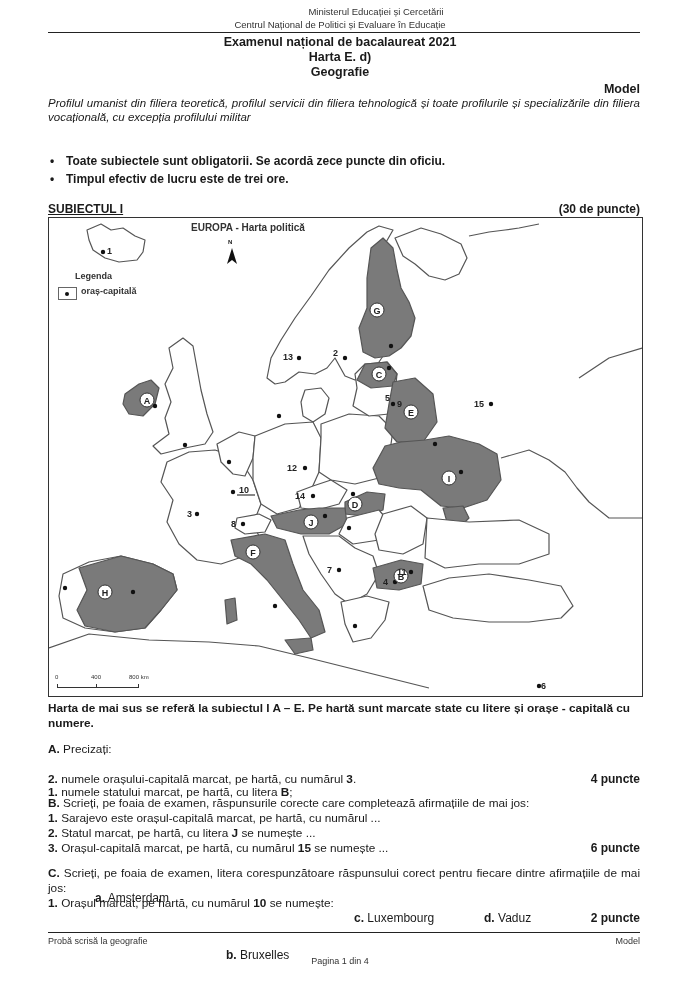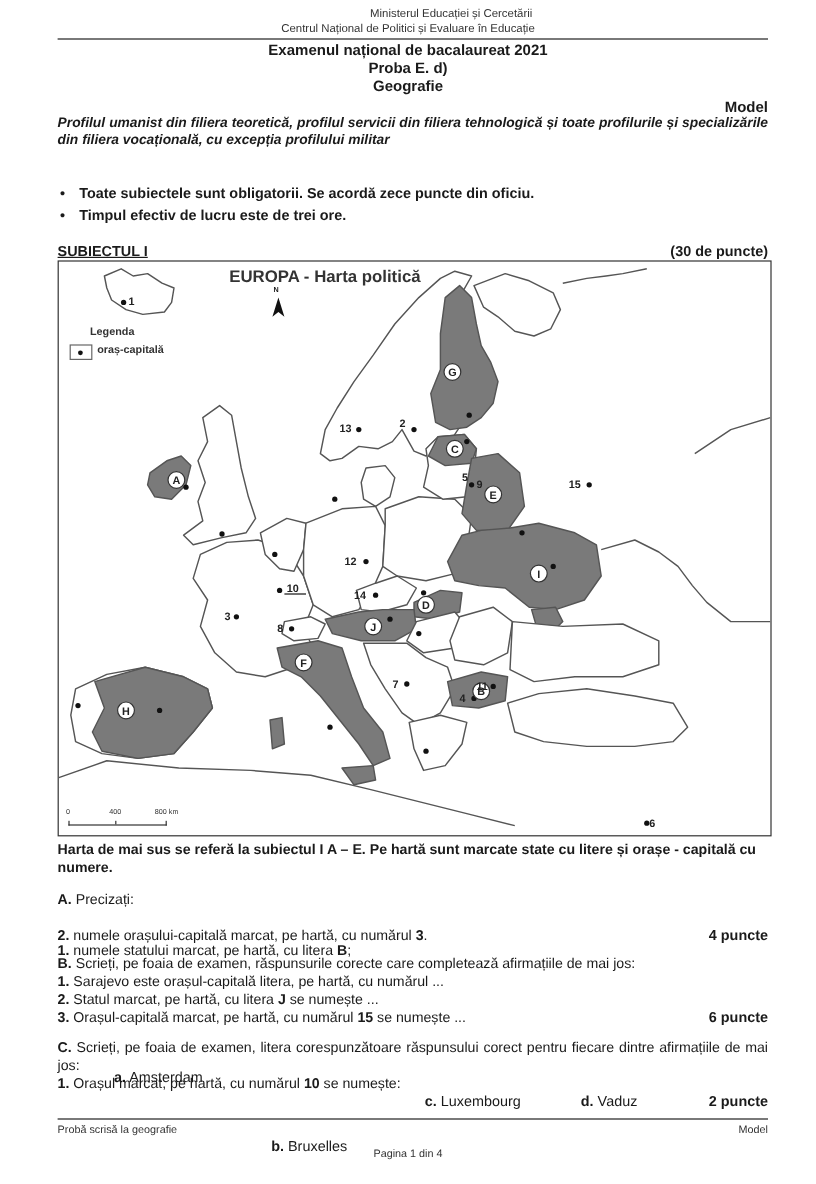--- a/index.html
+++ b/index.html
@@ -3,27 +3,27 @@
 <meta charset="utf-8">
 <style>
   html, body { margin: 0; padding: 0; background: #ffffff; }
   body { width: 680px; height: 987px; position: relative; overflow: hidden;
          font-family: "Liberation Sans", sans-serif; color: #1a1a1a; }
   .abs { position: absolute; }
   .center { left: 0; width: 680px; text-align: center; }
   .hdr-small { font-size: 9.5px; color: #333; }
   .rule { position: absolute; left: 48px; width: 592px; height: 0; border-top: 1.5px solid #222; }
   .title { font-size: 12.5px; font-weight: bold; }
-  .profile { left: 48px; width: 592px; font-size: 11.5px; font-weight: bold; font-style: italic; line-height: 14px; text-align: justify; }
+  .profile { left: 48px; width: 592px; font-size: 11.5px; font-weight: normal; font-style: italic; line-height: 14px; text-align: justify; }
   .bullet { left: 50px; font-size: 12px; font-weight: bold; }
   .bullet .dot { display: inline-block; width: 16px; }
   .subj { left: 48px; font-size: 12px; font-weight: bold; text-decoration: underline; }
   .pts { font-size: 12px; font-weight: bold; }
   .map-frame { position: absolute; left: 48px; top: 217px; width: 593px; height: 478px; border: 1.5px solid #333; background: #fff; }
-  .map-title { position: absolute; left: 142px; top: 4px; font-size: 14px; font-weight: bold; color: #333; }
+  .map-title { position: absolute; left: 142px; top: 4px; font-size: 10px; font-weight: bold; color: #333; }
   .north { position: absolute; left: 176px; top: 24px; width: 14px; height: 24px; }
   .north-label { position: absolute; left: 179px; top: 21px; font-size: 6px; font-weight: bold; }
   .legend-title { position: absolute; left: 26px; top: 53px; font-size: 9px; font-weight: bold; color: #333; text-align: center; }
   .legend-box { position: absolute; left: 9px; top: 69px; width: 17px; height: 11px; border: 1px solid #666; }
   .legend-box::after { content: ""; position: absolute; left: 6px; top: 3.5px; width: 4px; height: 4px; border-radius: 50%; background: #111; }
   .legend-label { position: absolute; left: 32px; top: 68px; font-size: 9px; font-weight: bold; color: #333; }
   .scale { position: absolute; left: 6px; top: 456px; width: 90px; height: 14px; }
   .scale-tick { position: absolute; top: 0; font-size: 6px; color: #333; }
   .body-text { left: 48px; width: 592px; font-size: 11.8px; line-height: 14.5px; }
   .b { font-weight: bold; }
@@ -32,21 +32,21 @@
   .opt { position: absolute; font-size: 12px; }
   svg text { font-family: "Liberation Sans", sans-serif; }
 </style>
 </head>
 <body>
 
 <div class="abs center hdr-small" style="top:6px;margin-left:36px;">Ministerul Educației și Cercetării</div>
 <div class="abs center hdr-small" style="top:19px;">Centrul Național de Politici și Evaluare în Educație</div>
 <div class="rule" style="top:32px;"></div>
 <div class="abs center title" style="top:35px;">Examenul național de bacalaureat 2021</div>
-<div class="abs center title" style="top:50px;">Proba E. d)</div>
+<div class="abs center title" style="top:50px;">Harta E. d)</div>
 <div class="abs center title" style="top:65px;">Geografie</div>
 <div class="abs title" style="top:82px; right:40px;">Model</div>
 
 <div class="abs profile" style="top:96px;">Profilul umanist din filiera teoretică, profilul servicii din filiera tehnologică și toate profilurile și specializările din filiera vocațională, cu excepția profilului militar</div>
 
 <div class="abs bullet" style="top:154px;"><span class="dot">•</span><span>Toate subiectele sunt obligatorii. Se acordă zece puncte din oficiu.</span></div>
 <div class="abs bullet" style="top:172px;"><span class="dot">•</span><span>Timpul efectiv de lucru este de trei ore.</span></div>
 
 <div class="abs subj" style="top:202px;">SUBIECTUL I</div>
 <div class="abs pts" style="top:202px; right:40px;">(30 de puncte)</div>
@@ -237,21 +237,21 @@
 </div>
 
 <div class="abs body-text b" style="top:701px;">Harta de mai sus se referă la subiectul I A – E. Pe hartă sunt marcate state cu litere și orașe - capitală cu numere.</div>
 
 <div class="abs body-text" style="top:742px;"><span class="b">A.</span> <span>Precizați:</span></div>
 <div class="abs body-text" style="top:757px;margin-top:28px;"><span class="b">1.</span> <span>numele statului marcat, pe hartă, cu litera </span><span class="b">B</span><span>;</span></div>
 <div class="abs body-text" style="top:772px;"><span class="b">2.</span> <span>numele orașului-capitală marcat, pe hartă, cu numărul </span><span class="b">3</span><span>.</span></div>
 <div class="right" style="top:772px;">4 puncte</div>
 
 <div class="abs body-text" style="top:796px;"><span class="b">B.</span> <span>Scrieți, pe foaia de examen, răspunsurile corecte care completează afirmațiile de mai jos:</span></div>
-<div class="abs body-text" style="top:811px;"><span class="b">1.</span> <span>Sarajevo este orașul-capitală litera, pe hartă, cu numărul ...</span></div>
+<div class="abs body-text" style="top:811px;"><span class="b">1.</span> <span>Sarajevo este orașul-capitală marcat, pe hartă, cu numărul ...</span></div>
 <div class="abs body-text" style="top:826px;"><span class="b">2.</span> <span>Statul marcat, pe hartă, cu litera </span><span class="b">J</span><span> se numește ...</span></div>
 <div class="abs body-text" style="top:841px;"><span class="b">3.</span> <span>Orașul-capitală marcat, pe hartă, cu numărul </span><span class="b">15</span><span> se numește ...</span></div>
 <div class="right" style="top:841px;">6 puncte</div>
 
 <div class="abs body-text" style="top:866px; text-align:justify;"><span class="b">C.</span> <span>Scrieți, pe foaia de examen, litera corespunzătoare răspunsului corect pentru fiecare dintre afirmațiile de mai jos:</span></div>
 <div class="abs body-text" style="top:896px;"><span class="b">1.</span> <span>Orașul marcat, pe hartă, cu numărul </span><span class="b">10</span><span> se numește:</span></div>
 <div class="opt" style="top:891px; left:95px;"><span class="b">a.</span> <span>Amsterdam</span></div>
 <div class="opt" style="top:948px; left:226px;"><span class="b">b.</span> <span>Bruxelles</span></div>
 <div class="opt" style="top:911px; left:354px;"><span class="b">c.</span> <span>Luxembourg</span></div>
 <div class="opt" style="top:911px; left:484px;"><span class="b">d.</span> <span>Vaduz</span></div>

